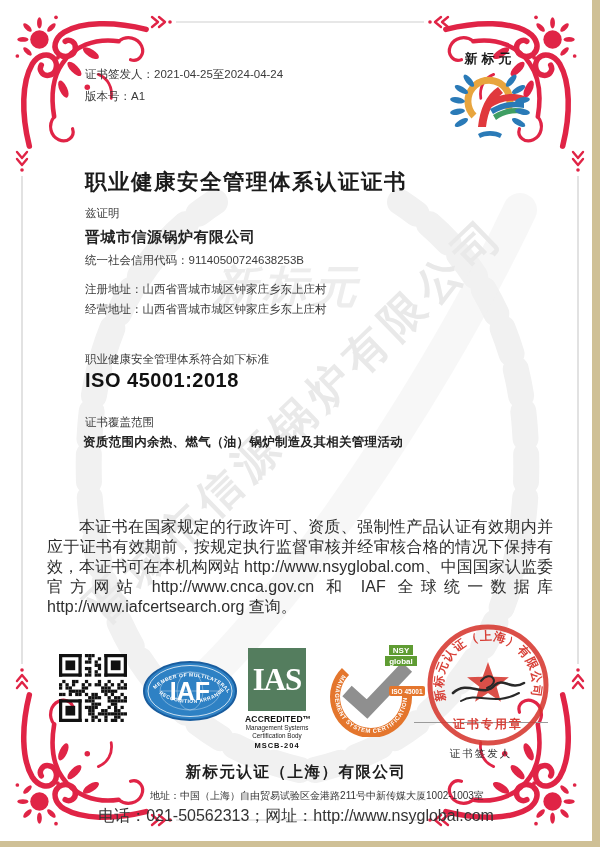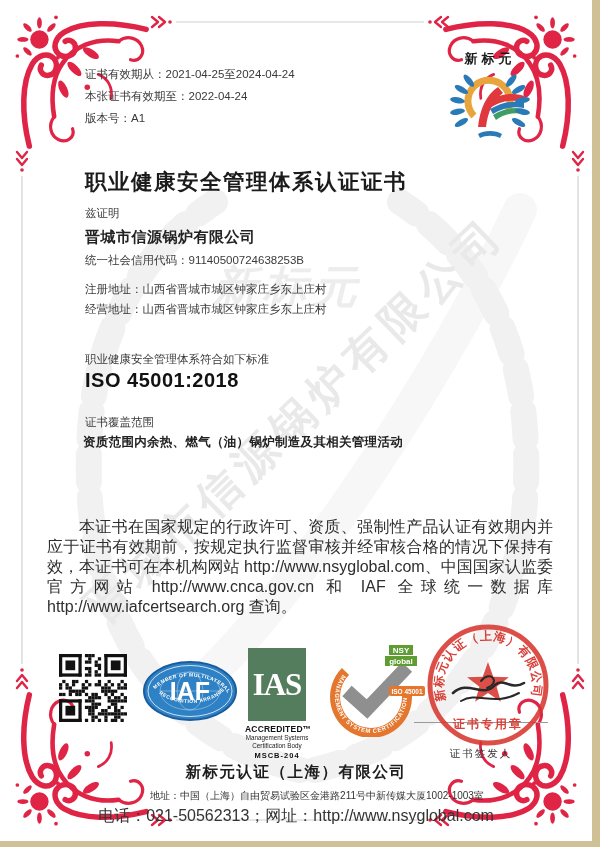--- a/index.html
+++ b/index.html
@@ -52,21 +52,21 @@
 
   .declaration{
     left:47px;top:517px;width:506px;margin:0;
     font-size:16px;line-height:20px;text-align:justify;text-indent:2em;color:#2e2e2e;
   }
 
   
   .qr{left:59px;top:654px;}
   .iaf{left:142px;top:660px;}
   .ias{left:245px;top:648px;width:64px;text-align:center;}
-  .ias-box{width:58px;height:73px;margin:0 auto;background:var(--ias-green);display:flex;align-items:center;justify-content:center;}
+  .ias-box{width:58px;height:63px;margin:0 auto;background:var(--ias-green);display:flex;align-items:center;justify-content:center;}
   .ias-abbr{font-family:"Liberation Serif","DejaVu Serif",serif;font-weight:700;font-size:31px;color:#fff;letter-spacing:-1px;}
   .ias-l1{font-size:8.5px;font-weight:800;color:#111;margin-top:3px;letter-spacing:.2px;}
   .ias-l2,.ias-l3{font-size:6.3px;color:#222;line-height:8px;}
   .ias-l4{font-size:7.5px;font-weight:800;color:#111;margin-top:1px;letter-spacing:1px;}
   .nsy{left:327px;top:645px;}
   .stamp{left:423px;top:621px;opacity:.94;}
   .sig-line{left:414px;top:722px;width:134px;height:0;border-top:1px solid #9a9a9a;}
   .signer{left:414px;top:747px;width:134px;text-align:center;font-size:10.5px;letter-spacing:2px;color:#333;}
 
   
@@ -143,22 +143,21 @@
     <use href="#edge-arrow" transform="translate(448,820) rotate(180)"></use>
     <use href="#edge-arrow" transform="translate(22,152) rotate(90)"></use>
     <use href="#edge-arrow" transform="translate(22,688) rotate(270)"></use>
     <use href="#edge-arrow" transform="translate(578,152) rotate(90)"></use>
     <use href="#edge-arrow" transform="translate(578,688) rotate(270)"></use>
   </svg>
 
   <div class="content">
 
     <div class="abs header-fields">
-      <div class="lv"><span>证书有效期从：</span><span>2021-04-25至2024-04-24</span></div>
-      <div class="lv"><span>本张证书有效期至：</span><span>2022-04-24</span></div>
+      <div class="lv"><span>证书签发人：</span><span>2021-04-25至2024-04-24</span></div>
       <div class="lv"><span>版本号：</span><span>A1</span></div>
     </div>
 
     <svg class="abs org-logo" width="110" height="100" viewBox="0 0 110 100">
       <text x="54" y="13" font-size="13" font-weight="700" letter-spacing="4" fill="#1a1a1a" text-anchor="middle">新标元</text>
       <path d="M38,66 A21,21 0 1 1 72,60" fill="none" stroke="var(--logo-gold)" stroke-width="7"></path>
       <g>
         <path d="M42,77 C44,59 50,45 62,37 L67,43 C57,51 52,61 50,77 Z" fill="var(--logo-red)"></path>
         <path d="M50,52 C62,44 76,42 88,46 L88,52 C76,49 64,51 54,58 Z" fill="var(--logo-red)"></path>
         <path d="M54,59 C66,52 78,50 88,53 L88,58 C77,56 66,58 57,64 Z" fill="var(--logo-blue)"></path>

